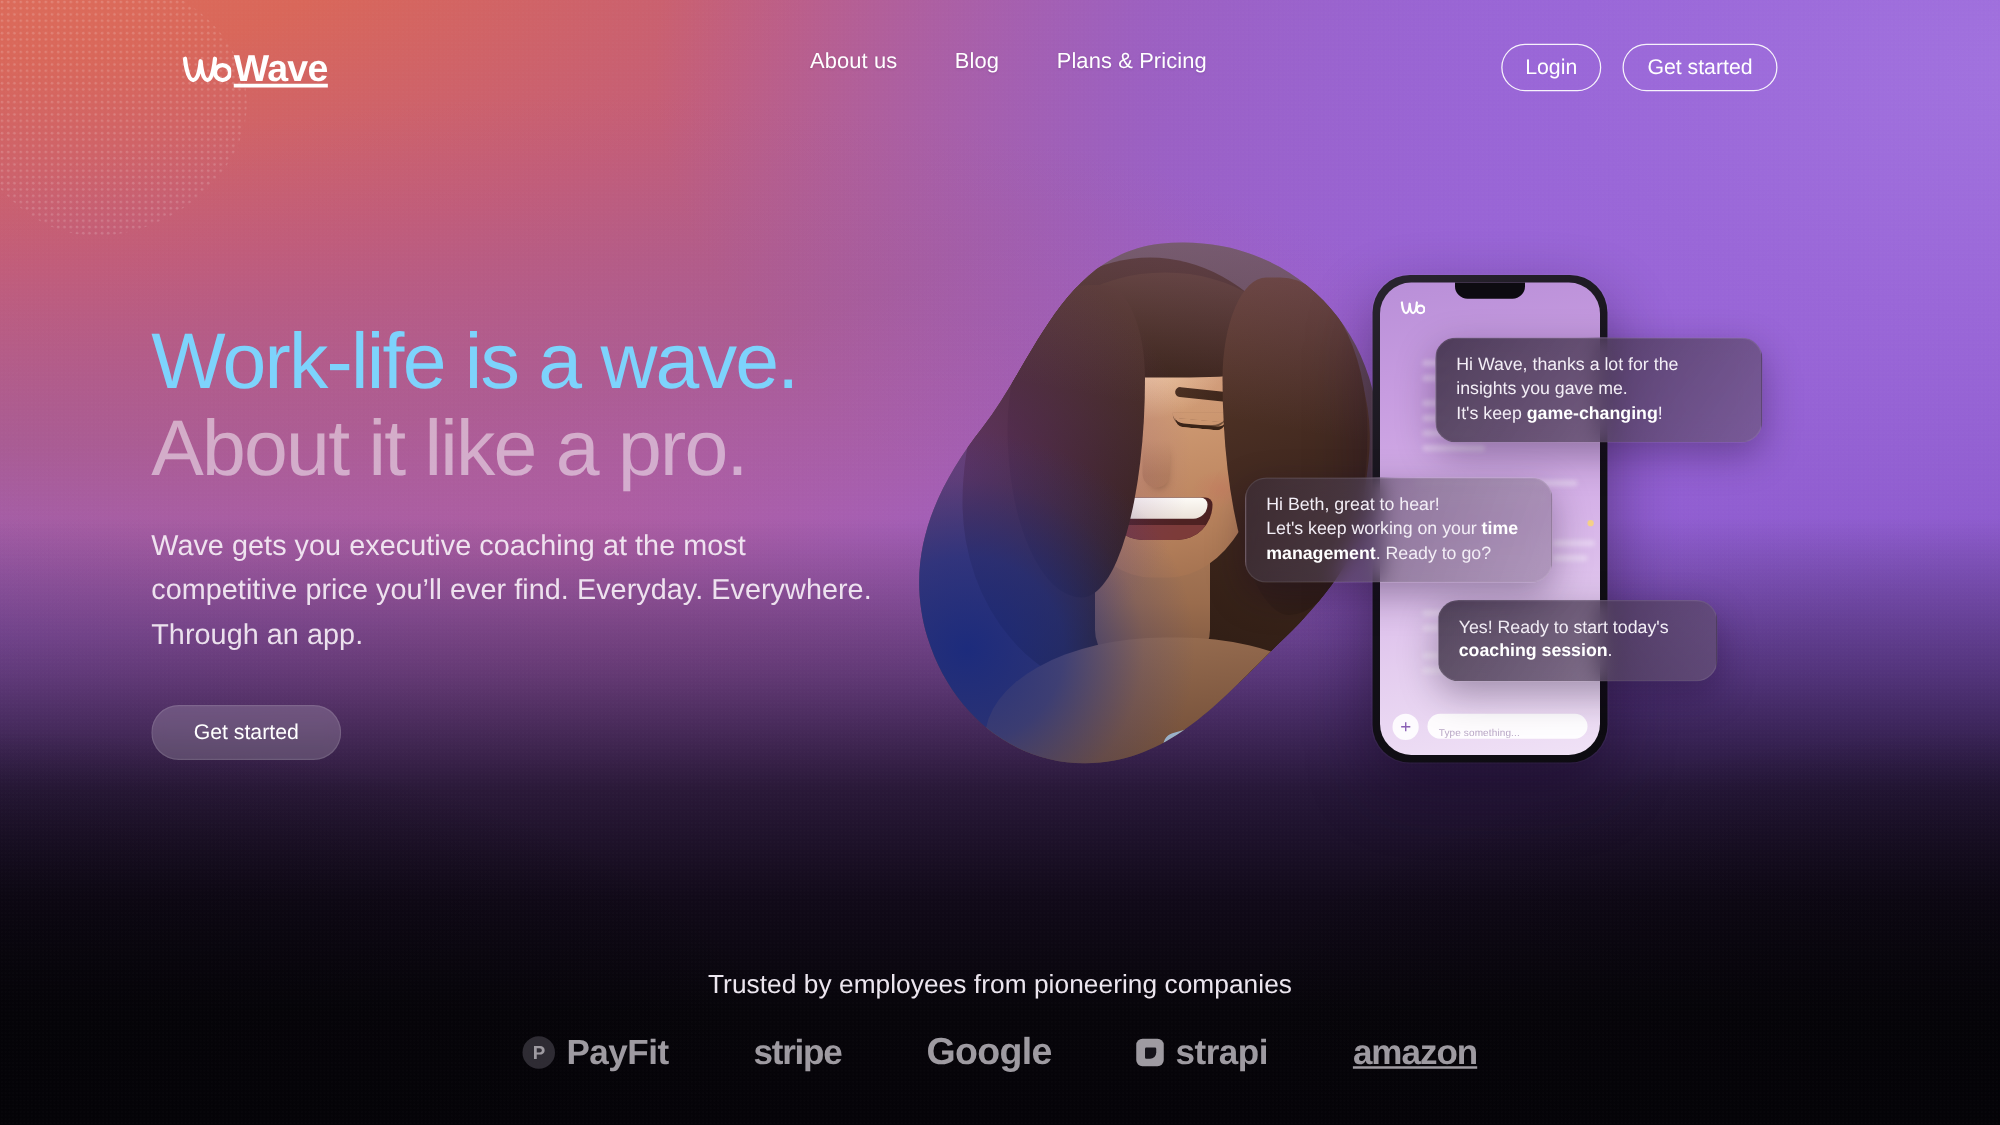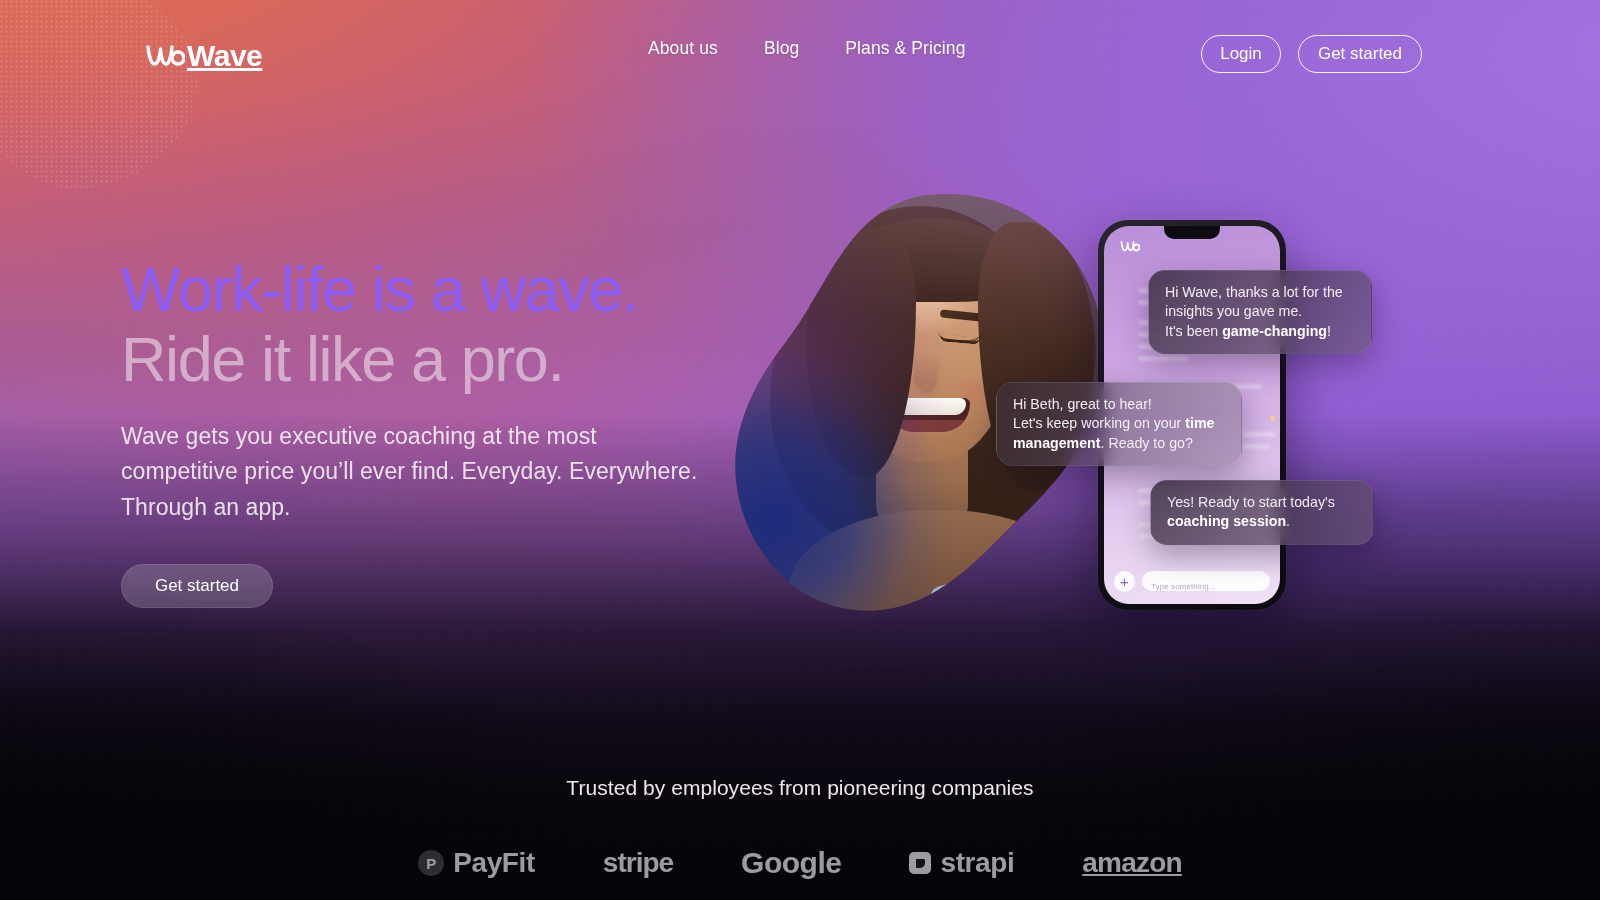--- a/index.html
+++ b/index.html
@@ -101,21 +101,21 @@
   }
   .pill-login     { width:80px;  height:38px; padding:0 18px; }
   .pill-getstart  { width:124px; height:38px; padding:0 18px; }
 
   
   .hero-left { position:absolute; left:121px; top:255px; width:640px; z-index:30; }
   .headline {
     font-size:63px; line-height:1.11; font-weight:400;
     letter-spacing:-1.4px; white-space:nowrap;
   }
-  .headline .l1 { color:#8b5cf6; display:block; }
+  .headline .l1 { color:#7dd3fc; display:block; }
   .headline .l2 { color:rgba(244,238,244,.55); display:block; }
 
   .subhead {
     margin-top:24px; width:585px;
     font-size:23px; line-height:1.55;
     color:rgba(248,242,248,.90); letter-spacing:.05px;
   }
 
   .cta {
     margin-top:38px; width:152px; height:44px;
@@ -338,28 +338,28 @@
   }
   .bubble b { font-weight:700; color:#fff; }
   .bubble-right {
     background:linear-gradient(125deg, rgba(48,36,56,.80) 0%, rgba(74,58,84,.74) 48%, rgba(104,86,116,.62) 100%);
     border:1px solid rgba(255,255,255,.07);
   }
   .bubble-left {
     background:linear-gradient(110deg, rgba(60,48,64,.56) 0%, rgba(96,80,104,.56) 50%, rgba(132,112,142,.50) 100%);
     border:1px solid rgba(255,255,255,.09);
   }
-  .b1 { left:448px; top:100px; width:224px; }
+  .b1 { left:448px; top:100px; width:262px; }
   .b2 { left:296px; top:212px; width:246px; }
   .b3 { left:450px; top:310px; width:224px; }
 
   
   .trusted {
     position:absolute; left:0; right:0; bottom:0; height:130px; z-index:35;
-    display:flex; flex-direction:column; align-items:center;gap:21px;
+    display:flex; flex-direction:column; align-items:center;
   }
   .trusted-title {
     font-size:21px; color:#ece6ef; letter-spacing:.05px;
     margin-top:6px;
   }
   .logos {
     margin-top:27px;
     display:flex; align-items:center; justify-content:center;
     gap:68px;
   }
@@ -426,21 +426,21 @@
 
   <div class="nav-actions">
     <button class="pill pill-login">Login</button>
     <button class="pill pill-getstart">Get started</button>
   </div>
 </nav>
 
 <div class="hero-left">
   <h1 class="headline">
     <span class="l1">Work-life is a wave.</span>
-    <span class="l2">Ride it like a pro.</span>
+    <span class="l2">About it like a pro.</span>
   </h1>
   <p class="subhead">Wave gets you executive coaching at the most competitive price you’ll ever find. Everyday. Everywhere. Through an app.</p>
   <button class="cta">Get started</button>
 </div>
 
 <div class="hero-visual">
 
   <div class="blob-wrap">
     <div class="blob-photo">
       <div class="portrait">
@@ -511,21 +511,21 @@
         <div class="input-field">
           <span>Type something...</span>
         </div>
       </div>
     </div>
   </div>
 
   <div class="bubble bubble-right b1">
     <div>Hi Wave, thanks a lot for the</div>
     <div>insights you gave me.</div>
-    <div><span>It's been </span><b>game-changing</b><span>!</span></div>
+    <div><span>It's keep </span><b>game-changing</b><span>!</span></div>
   </div>
 
   <div class="bubble bubble-right b3">
     <div>Yes! Ready to start today's</div>
     <div><b>coaching session</b><span>.</span></div>
   </div>
 
   <div class="bubble bubble-left b2">
     <div>Hi Beth, great to hear!</div>
     <div><span>Let's keep working on your </span><b>time</b></div>

